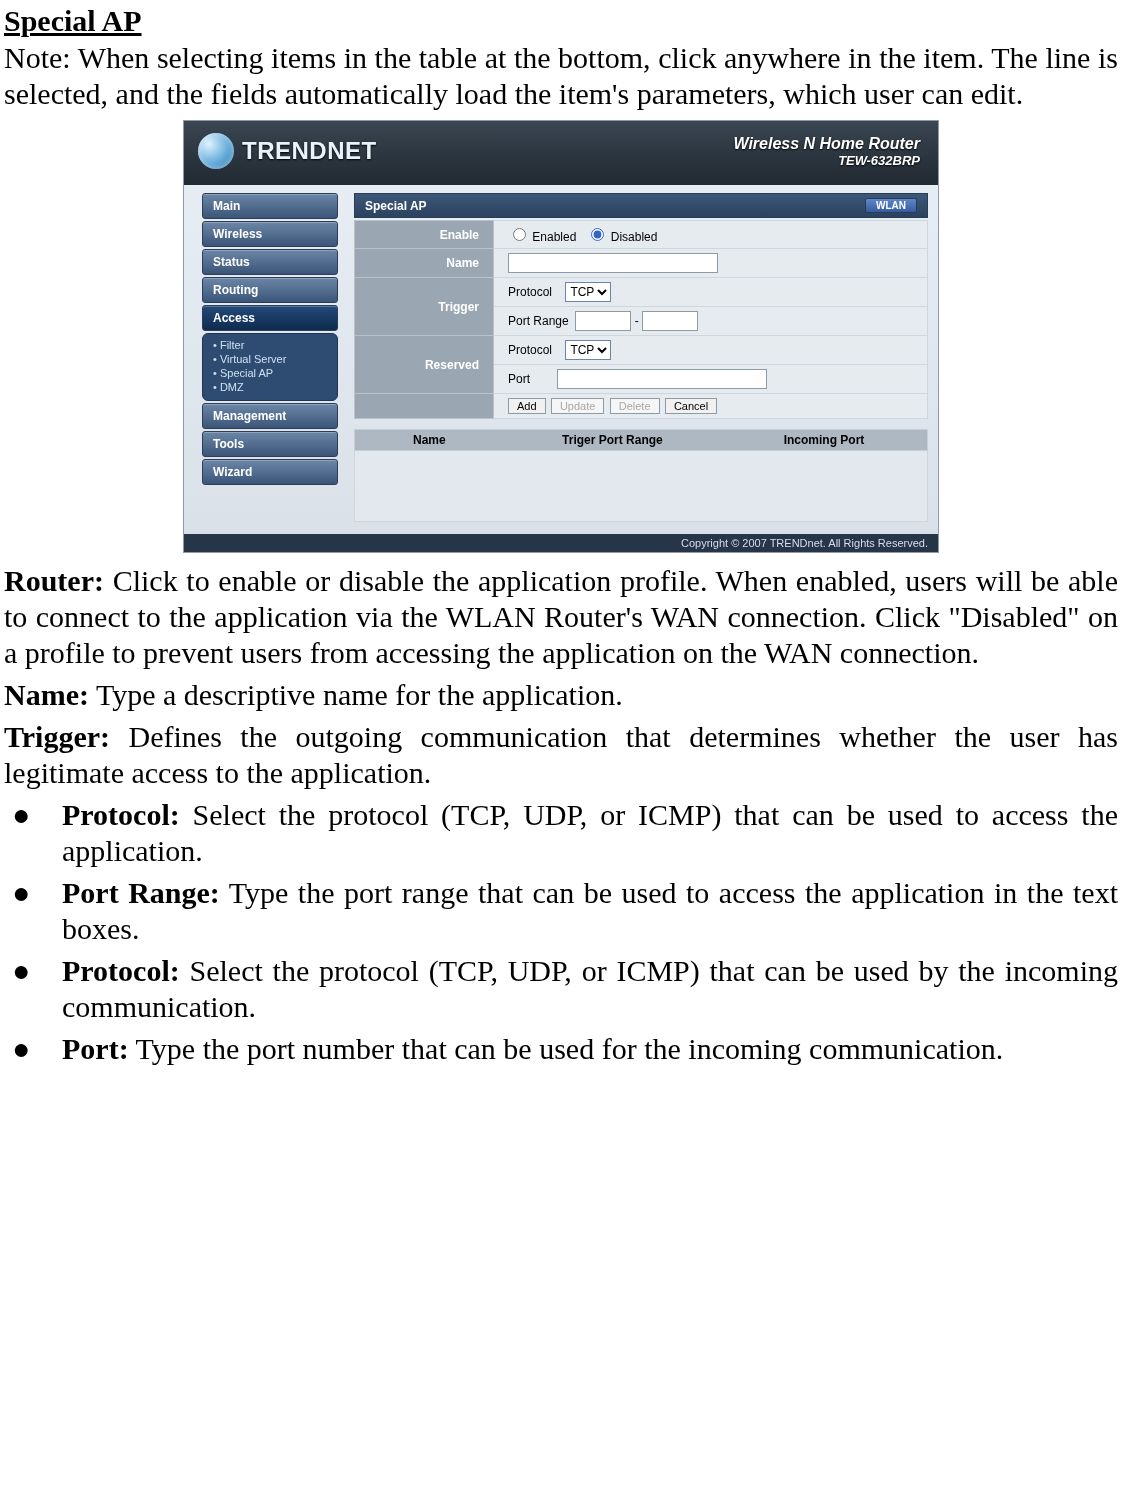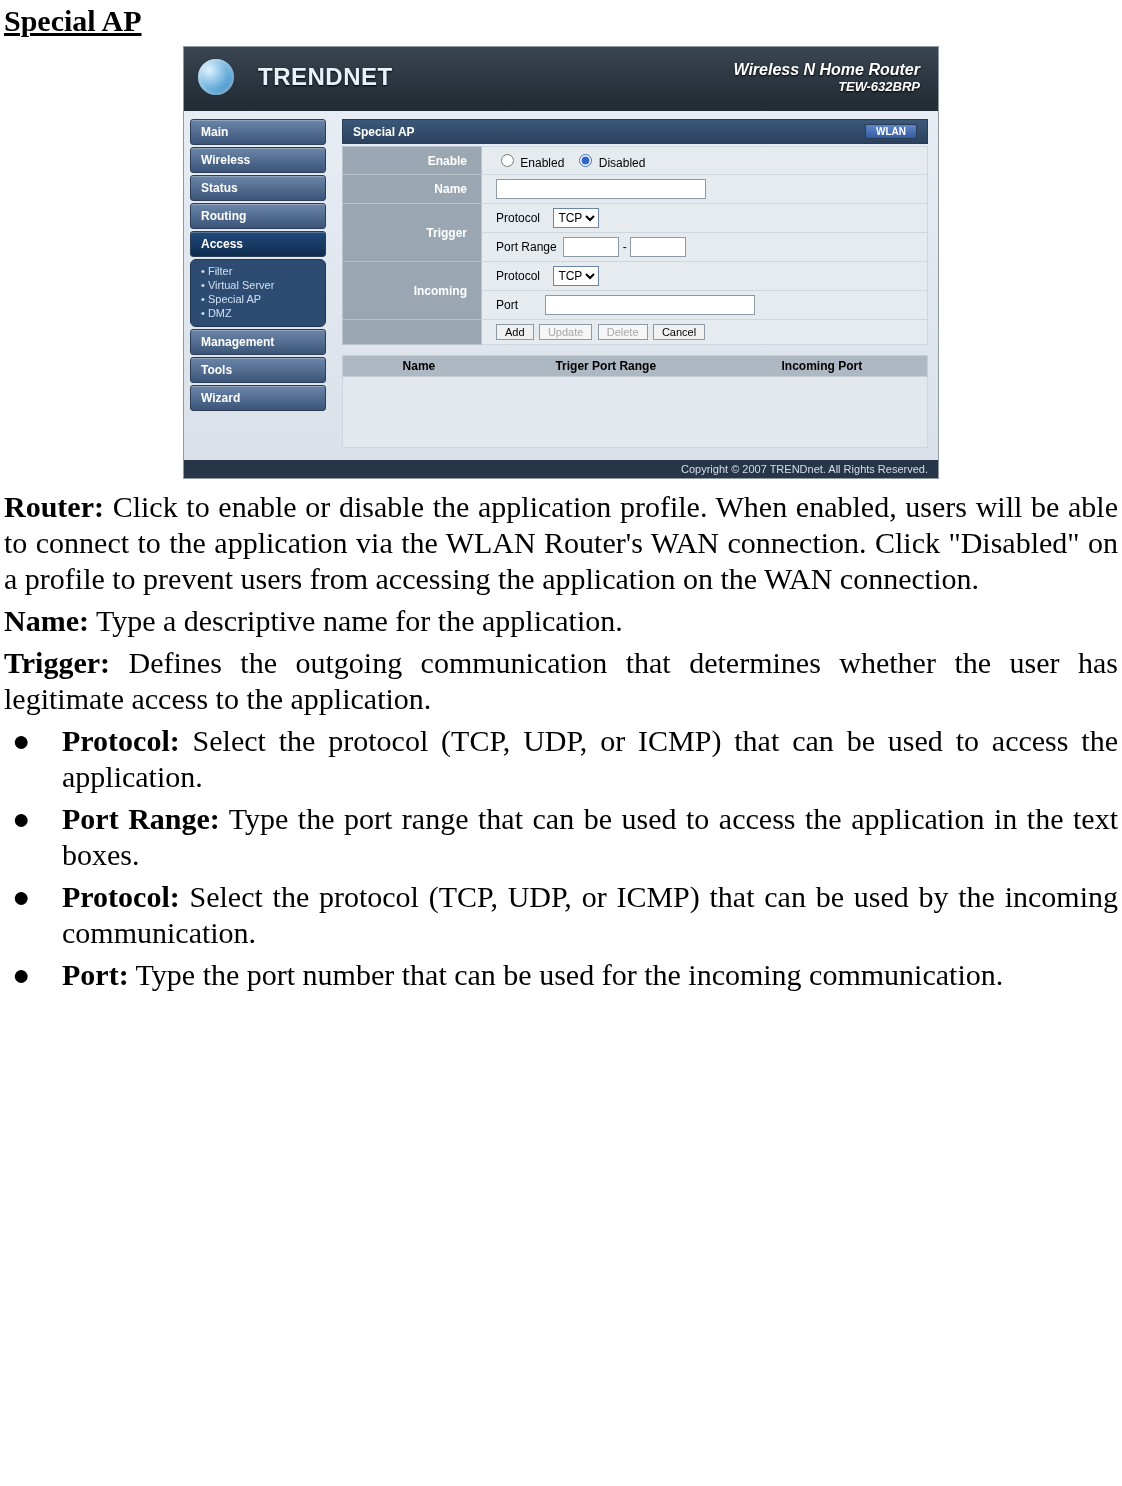--- a/index.html
+++ b/index.html
@@ -15,27 +15,27 @@
   .h-title { font-weight: bold; text-decoration: underline; margin: 4px 0 2px; font-size: 30px; }
   p { margin: 2px 0 6px; line-height: 1.2; text-align: justify; }
   .bold { font-weight: bold; }
   .bulleted { margin-left: 58px; text-indent: 0; }
   .bullet-dot::before { content: "●"; display:inline-block; width: 50px; margin-left: -50px; }
 
   
   .router-wrap { width: 756px; margin: 8px auto 10px; font-family: Arial, Helvetica, sans-serif; font-size: 12px; }
   .r-shell { border: 1px solid #8f9aa5; background: linear-gradient(#e9eff5,#d9e0e8); }
   .r-header { height: 64px; background: linear-gradient(#3a4652,#2a343e 60%,#222a32); position: relative; color:#fff; }
-  .logo { position:absolute; left:14px; top:12px; display:flex; align-items:center; gap:24px; }
+  .logo { position:absolute; left:14px; top:12px; display:flex; align-items:center; gap:8px; }
   .logo-circle { width:36px; height:36px; border-radius:50%; background: radial-gradient(circle at 30% 30%, #dff3ff, #5aa5d6 60%, #2b6d99); box-shadow: inset 0 0 6px rgba(255,255,255,.6); }
   .logo-text { font-family: Arial, sans-serif; font-weight: 700; font-size: 24px; letter-spacing:.5px; color:#e7f2fb; text-shadow:0 1px 2px #000; }
   .prod { position:absolute; right:18px; top:14px; text-align:right; font-style: italic; }
   .prod-line1 { font-size:16px; font-weight:700; text-shadow:0 1px 2px #000; }
   .prod-line2 { font-size:13px; font-weight:700; text-shadow:0 1px 2px #000; }
-  .r-body { display:flex; min-height: 340px; }
+  .r-body { display:flex; min-height: 340px; margin-left: 12px; }
   .nav { width:136px; padding:6px 6px 8px; }
   .nav-btn { height:24px; line-height:24px; margin:2px 0; padding:0 10px; color:#fff; font-weight:700; font-size:12px; border:1px solid #2c3d55; border-radius:3px; background: linear-gradient(#6c86a8,#3b5578); box-shadow: inset 0 1px 0 rgba(255,255,255,.25); cursor:pointer; }
   .nav-btn.sel { background: linear-gradient(#224a7a,#0f2b4e); }
   .nav-sub { background:#2e4b72; border:1px solid #1f3552; border-radius:6px; padding:4px 6px 6px 10px; margin:2px 0; font-size:11px; color:#cfe0f3; }
   .nav-sub div { padding:1px 0; cursor:pointer; }
   .nav-sub div::before { content:"• "; }
   .main { flex:1; padding:8px 10px 12px; }
   .panel-title { background: linear-gradient(#3c5878,#2b425f); color:#fff; font-weight:700; padding:4px 10px; display:flex; justify-content:space-between; align-items:center; border:1px solid #2a3d55; }
   .help-btn { background: linear-gradient(#5f86c8,#355c9e); border:1px solid #2a3c55; color:#fff; font-size:10px; padding:1px 10px; border-radius:2px; cursor:pointer; }
   .form-tbl { width:100%; border-collapse:collapse; margin-top:2px; }
@@ -51,20 +51,21 @@
   .lh1 { width:26%; padding:3px 0; }
   .lh2 { width:38%; padding:3px 0; }
   .lh3 { width:36%; padding:3px 0; }
   .footer { background:#263648; color:#d4def0; font-size:11px; text-align:right; padding:3px 10px; }
 </style>
 </head>
 <body>
 
 <div class="doc">
   <div class="h-title">Special AP</div>
+  <p>Note: When selecting items in the table at the bottom, click anywhere in the item. The line is selected, and the fields automatically load the item's parameters, which user can edit.</p>
 
   <div class="router-wrap">
     <div class="r-shell">
       <div class="r-header">
         <div class="logo">
           <div class="logo-circle"></div>
           <div class="logo-text">TRENDNET</div>
         </div>
         <div class="prod">
           <div class="prod-line1">Wireless N Home Router</div>
@@ -114,21 +115,21 @@
                 <select class="sel"><option>TCP</option></select>
               </td>
             </tr>
             <tr>
               <td class="val">
                 <span>Port Range</span>&nbsp;
                 <input class="fld" style="width: 46px;"> - <input class="fld" style="width: 46px;">
               </td>
             </tr>
             <tr>
-              <td class="lbl" rowspan="2">Incoming</td>
+              <td class="lbl" rowspan="2">Reserved</td>
               <td class="val">
                 <span>Protocol</span>&nbsp;&nbsp;&nbsp;
                 <select class="sel"><option>TCP</option></select>
               </td>
             </tr>
             <tr>
               <td class="val">
                 <span>Port</span>&nbsp;&nbsp;&nbsp;&nbsp;&nbsp;&nbsp;&nbsp;
                 <input class="fld" style="width: 200px;">
               </td>

